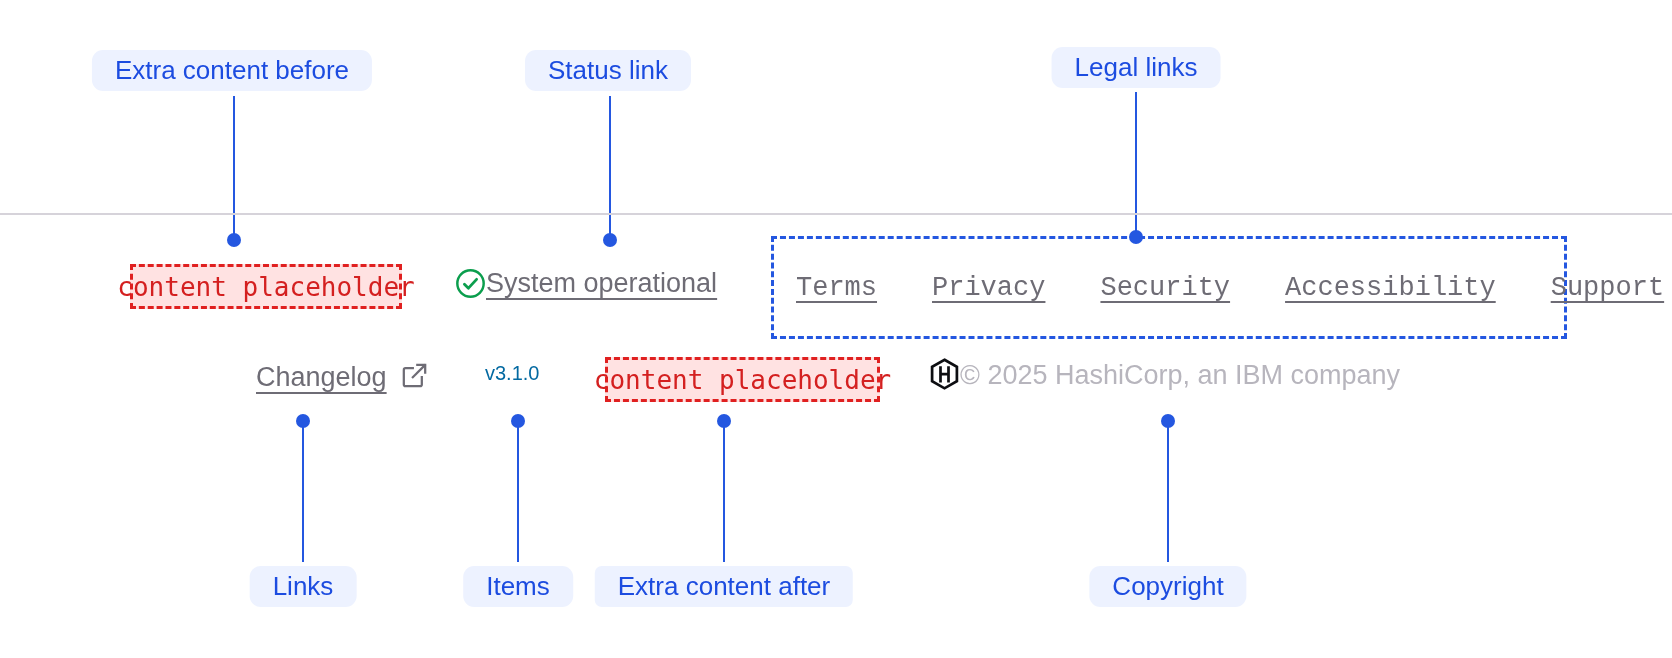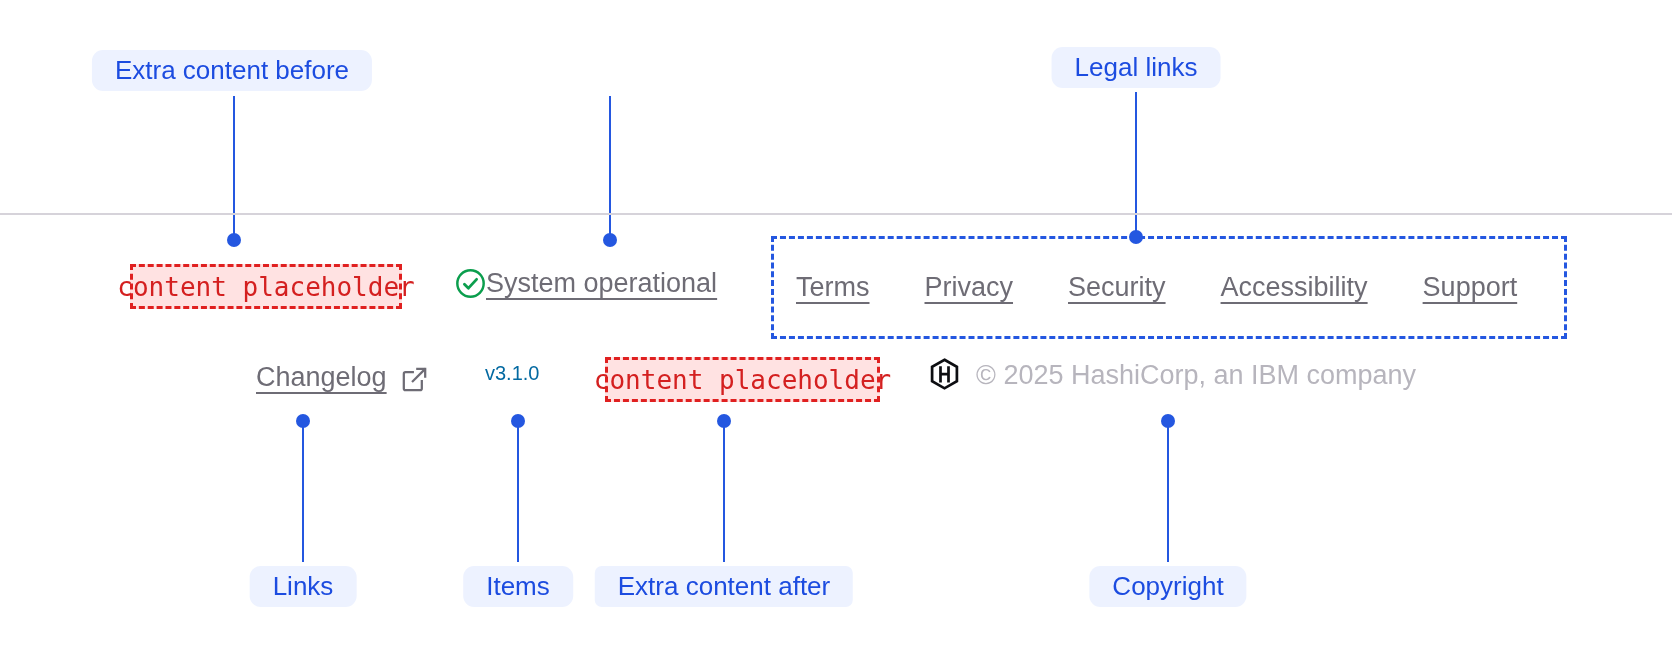--- a/index.html
+++ b/index.html
@@ -29,34 +29,35 @@
   
   .footer-link{
     color:#6e6c75;font-size:27px;text-decoration:underline;
     text-underline-offset:6px;text-decoration-thickness:2px;
     white-space:nowrap;cursor:pointer;
   }
   .status-group{position:absolute;left:455px;top:268px;display:flex;align-items:center;}
   .legal-box{
     position:absolute;left:771px;top:236px;width:796px;height:103px;
     border:3px dashed #2457e0;box-sizing:border-box;
-    display:flex;align-items:center;gap:55px;padding-left:22px;
+    display:flex;align-items:center;gap:55px;padding-left:22px;font-family:Liberation Mono, monospace;
   }
-  .changelog-group{position:absolute;left:256px;top:362px;display:flex;align-items:flex-end;gap:14px;}
+  .changelog-group{position:absolute;left:256px;top:362px;display:flex;align-items:flex-start;gap:14px;}
   .version{position:absolute;left:485px;top:362px;color:#0369a1;font-size:20px;}
-  .copyright-group{position:absolute;left:929px;top:358px;display:flex;align-items:center;gap:16px;}
+  .copyright-group{position:absolute;left:929px;top:358px;display:flex;align-items:center;}
   .copyright-text{color:#b7b5bd;font-size:27px;white-space:nowrap;}
   .icon{display:inline-flex;align-items:center;justify-content:center;}
 </style>
 </head>
 <body>
 
 <div class="canvas">
 
   <div class="pill" style="left:232px;top:50px;">Extra content before</div>
+  <div class="pill" style="left:608px;top:50px;">Status link</div>
   <div class="pill" style="left:1136px;top:47px;">Legal links</div>
 
   <div class="vline" style="left:232.75px;top:96px;height:140px;"></div>
   <div class="vdot" style="left:227px;top:233px;"></div>
   <div class="vline" style="left:608.75px;top:96px;height:140px;"></div>
   <div class="vdot" style="left:603px;top:233px;"></div>
   <div class="vline" style="left:1134.75px;top:92px;height:140px;"></div>
   <div class="vdot" style="left:1129px;top:230px;"></div>
 
   <div class="divider"></div>

